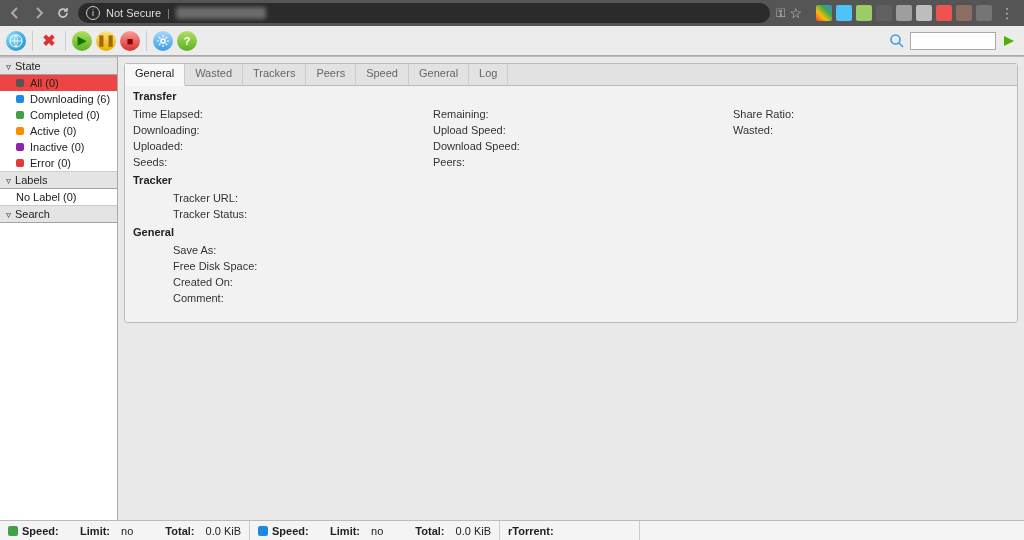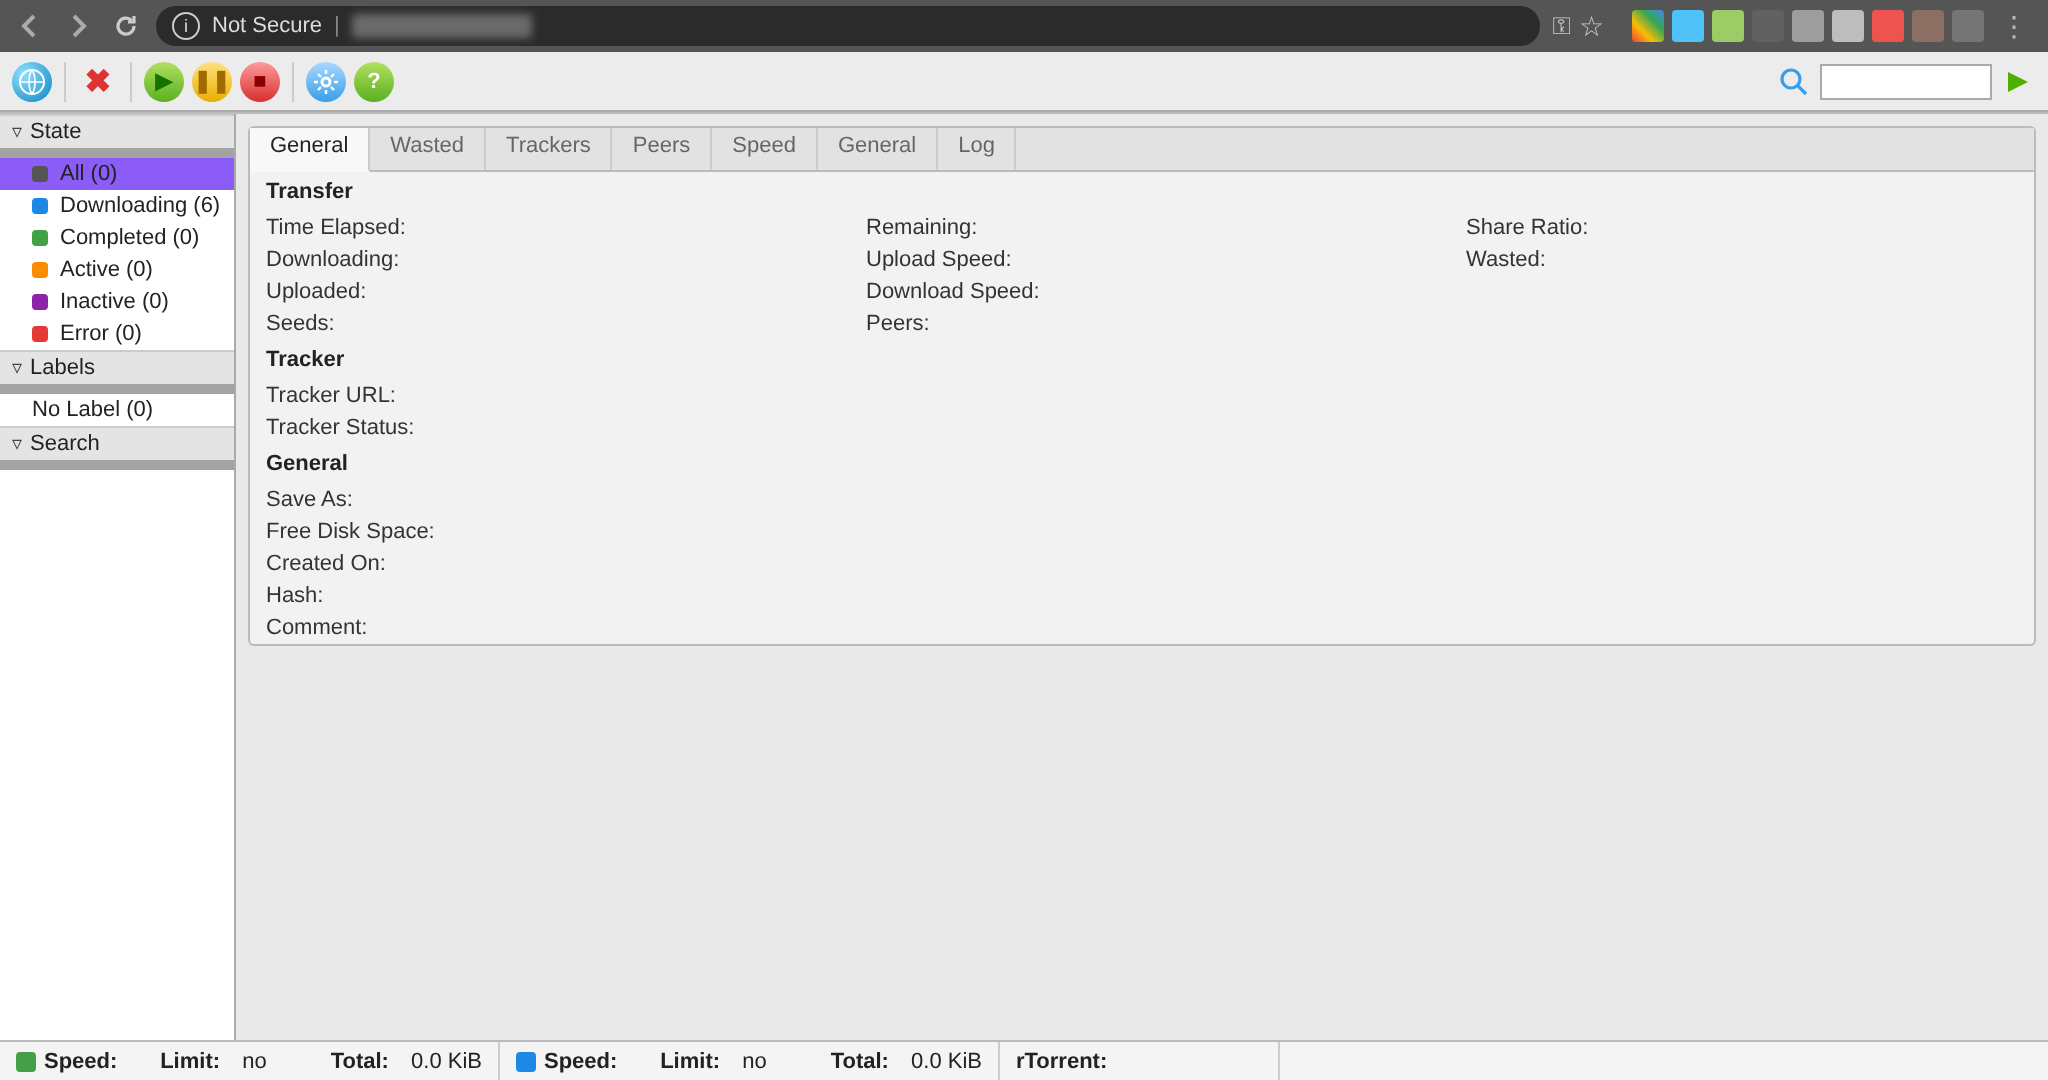--- a/index.html
+++ b/index.html
@@ -25,37 +25,37 @@
   .tbtn.blue { background: linear-gradient(#a8d8ff,#3a9de8); color: #0a4f8a; }
   .tbtn.green-q { background: linear-gradient(#b0e060,#5bb020); color: #fff; }
   .spacer { flex: 1; }
   .search { display: flex; align-items: center; gap: 4px; }
   .search .mag { width: 18px; height: 18px; color: #3a9de8; display: flex; align-items: center; justify-content: center; }
   .search input { width: 86px; height: 18px; border: 1px solid #aaa; background: #fff; padding: 0 4px; font-size: 11px; }
   .search .go { width: 18px; height: 18px; display: flex; align-items: center; justify-content: center; color: #4fb000; }
   
   .split { flex: 1; display: flex; min-height: 0; border-top: 1px solid #bbb; }
   .sidebar { width: 118px; background: #fff; border-right: 1px solid #aaa; overflow: auto; }
-  .shead { background: #e4e4e4; border-top: 1px solid #ccc; border-bottom: 5px solid #a3a3a3; padding: 2px 6px; font-size: 11px; color: #222; display: flex; align-items: center; gap: 4px; cursor: pointer; }
+  .shead { background: #e4e4e4; border-top: 1px solid #ccc; border-bottom: 1px solid #a3a3a3; padding: 2px 6px; font-size: 11px; color: #222; display: flex; align-items: center; gap: 4px; cursor: pointer; }
   .shead::before { content: "▿"; font-size: 10px; color: #444; }
   .srow { padding: 2px 6px 2px 16px; display: flex; align-items: center; gap: 6px; cursor: pointer; }
-  .srow.sel { background: #8b5cf6; text-align: right; }
+  .srow.sel { background: #ef4444; text-align: right; }
   .srow .dot { width: 8px; height: 8px; border-radius: 2px; display: inline-block; }
   .srow .label { white-space: nowrap; }
   
   .main { flex: 1; background: #e9e9e9; padding: 6px; min-width: 0; }
   .panel { background: #f2f2f2; border: 1px solid #bbb; border-radius: 3px; height: 260px; display: flex; flex-direction: column; }
   .tabs { height: 22px; display: flex; border-bottom: 1px solid #bbb; background: #e2e2e2; }
   .tab { padding: 3px 10px; font-size: 11px; color: #666; cursor: pointer; border-right: 1px solid #ccc; }
   .tab.active { background: #f8f8f8; color: #222; border-bottom: 1px solid #f8f8f8; margin-bottom: -1px; }
   .pbody { flex: 1; overflow: auto; }
   .sect { font-weight: bold; padding: 4px 8px; }
   .fields { display: grid; grid-template-columns: 300px 300px 260px; padding: 0 8px; }
   .kv { padding: 2px 0; color: #333; }
-  .fields1 { padding: 0 8px; }
+  .fields1 { padding: 0 8px; margin-left: 40px; }
   
   .status { height: 20px; background: #f4f4f4; border-top: 1px solid #bbb; display: flex; align-items: center; font-size: 11px; }
   .status .cell { display: flex; align-items: center; gap: 4px; border-right: 1px solid #ccc; height: 100%; padding: 0 8px; }
   .status .sq { width: 10px; height: 10px; border-radius: 2px; }
   .status b { font-weight: bold; }
   svg { display: block; }
 </style>
 </head>
 <body>
 
@@ -215,21 +215,20 @@
         <div class="sect">Tracker</div>
         <div class="fields1">
           <div class="kv">Tracker URL:</div>
           <div class="kv">Tracker Status:</div>
         </div>
         <div class="sect">General</div>
         <div class="fields1">
           <div class="kv">Save As:</div>
           <div class="kv">Free Disk Space:</div>
           <div class="kv">Created On:</div>
-          <div class="kv">Hash:</div>
           <div class="kv">Comment:</div>
         </div>
       </div>
     </div>
   </div>
 </div>
 
 <div class="status">
   <div class="cell" style="width:250px">
     <span class="sq" style="background:#43a047"></span>

